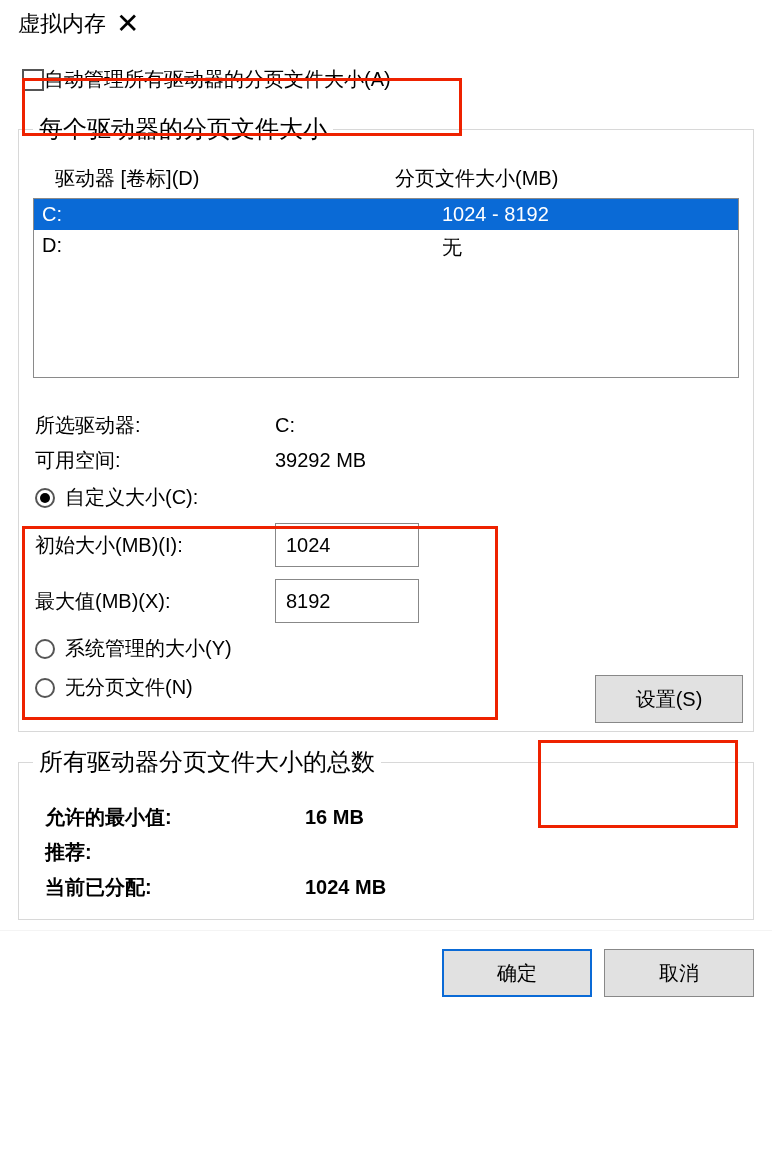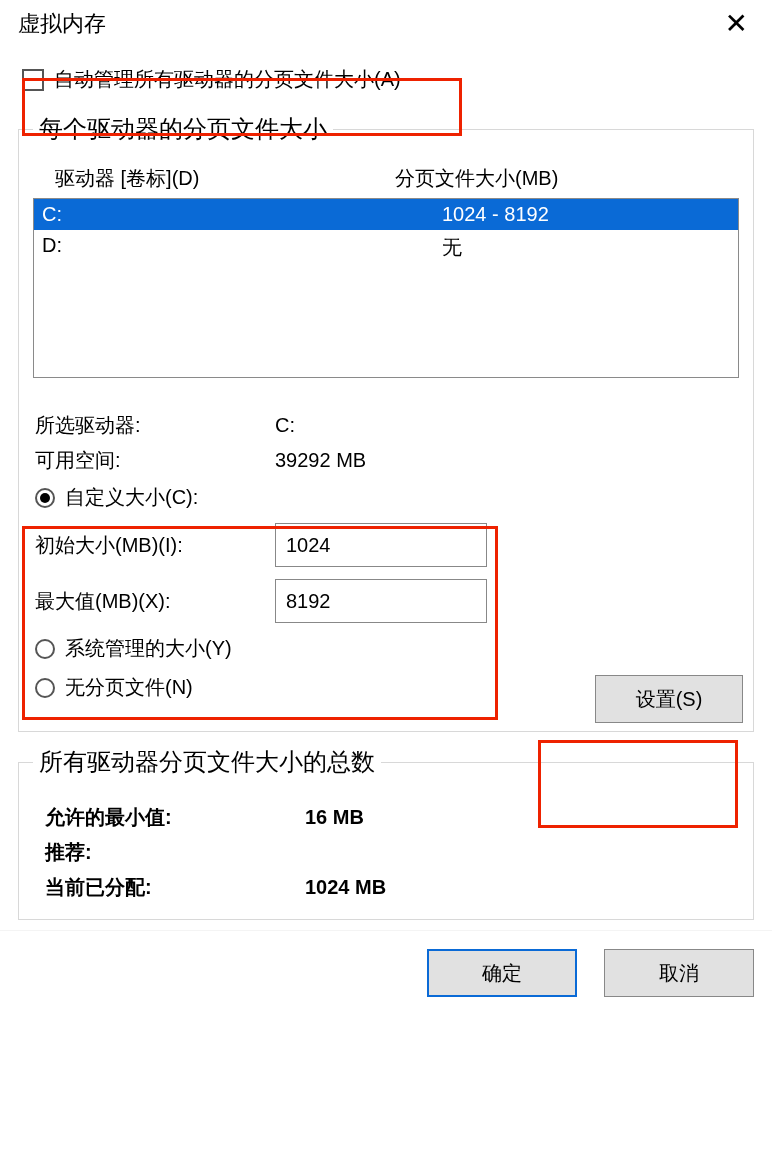--- a/index.html
+++ b/index.html
@@ -1,45 +1,45 @@
 <!DOCTYPE html>
 <html><head>
   <meta charset="utf-8">
   <style>
     * { box-sizing: border-box; font-family: "Microsoft YaHei", "Segoe UI", Tahoma, sans-serif; }
     body { margin: 0; padding: 0; width: 772px; height: 1164px; background: #fff; font-size: 20px; color: #000; position: relative; }
-    .titlebar { display: flex; align-items: center; justify-content: space-between; padding: 8px 14px 4px 18px; gap: 32px; }
+    .titlebar { display: flex; align-items: center; padding: 8px 14px 4px 18px; }
     .titlebar .title { font-size: 22px; }
     .titlebar .close { font-size: 28px; line-height: 1; padding: 2px 10px; cursor: default; }
     .content { padding: 16px 18px 0 18px; }
-    .chk-row { display: flex; align-items: center; gap: 10px; padding: 6px 4px; }
+    .chk-row { display: flex; align-items: center; padding: 6px 4px; }
     .chk { width: 22px; height: 22px; border: 2px solid #555; background: #fff; flex: 0 0 22px; }
     fieldset { border: 1px solid #d8d8d8; margin: 14px 0 10px 0; padding: 16px 14px 14px 14px; position: relative; }
     legend { padding: 0 6px; font-size: 24px; }
     .drv-headers { display: flex; padding: 4px 2px 6px 2px; }
     .drv-headers .h1 { flex: 0 0 340px; margin-left: 20px; }
     .drv-headers .h2 { flex: 1; }
     .drv-list { border: 1px solid #8a8a8a; height: 180px; background: #fff; overflow: hidden; }
     .drv-row { display: flex; padding: 4px 8px; }
     .drv-row.selected { background: #0a6ad6; color: #fff; }
     .drv-row .c1 { flex: 0 0 400px; }
     .drv-row .c2 { flex: 1; text-align: left; }
     .kv { display: flex; padding: 4px 2px; align-items: center; }
     .kv .k { flex: 0 0 240px; }
     .kv .v { flex: 1; }
     .radio-row { display: flex; align-items: center; gap: 10px; padding: 6px 2px; }
     .radio { width: 20px; height: 20px; border: 2px solid #555; border-radius: 50%; position: relative; flex: 0 0 20px; background:#fff; }
     .radio.checked::after { content: ""; position: absolute; left: 3px; top: 3px; width: 10px; height: 10px; background: #000; border-radius: 50%; }
     .size-row { display: flex; align-items: center; padding: 6px 2px; }
     .size-row .lbl { flex: 0 0 240px; }
-    .txt-input { border: 1px solid #888; height: 44px; width: 212px; padding: 4px 10px; font-size: 20px; background:#fff; }
+    .txt-input { border: 1px solid #888; height: 44px; width: 144px; padding: 4px 10px; font-size: 20px; background:#fff; }
     .btn { border: 1px solid #888; background: #e1e1e1; height: 48px; display: inline-flex; align-items: center; justify-content: center; cursor: default; }
     .btn.primary { border: 2px solid #0a6ad6; background:#e1e1e1; }
     .set-btn-wrap { position: absolute; right: 10px; bottom: 8px; }
-    .footer { display: flex; justify-content: flex-end; gap: 27px; padding: 18px 18px 18px 0; border-top: 1px solid #f4f4f4; margin-top: 6px; }
+    .footer { display: flex; justify-content: flex-end; gap: 12px; padding: 18px 18px 18px 0; border-top: 1px solid #f4f4f4; margin-top: 6px; }
     .footer .btn { width: 150px; }
     
     .red { position: absolute; border: 3px solid #e20; pointer-events: none; }
     .r1 { left: 22px;  top: 78px;  width: 440px; height: 58px; }
     .r2 { left: 22px;  top: 526px; width: 476px; height: 194px; }
     .r3 { left: 538px; top: 740px; width: 200px; height: 88px; }
     .stats-block { padding: 6px 4px 0 10px; font-weight: bold; }
   </style>
 </head>
 <body>

